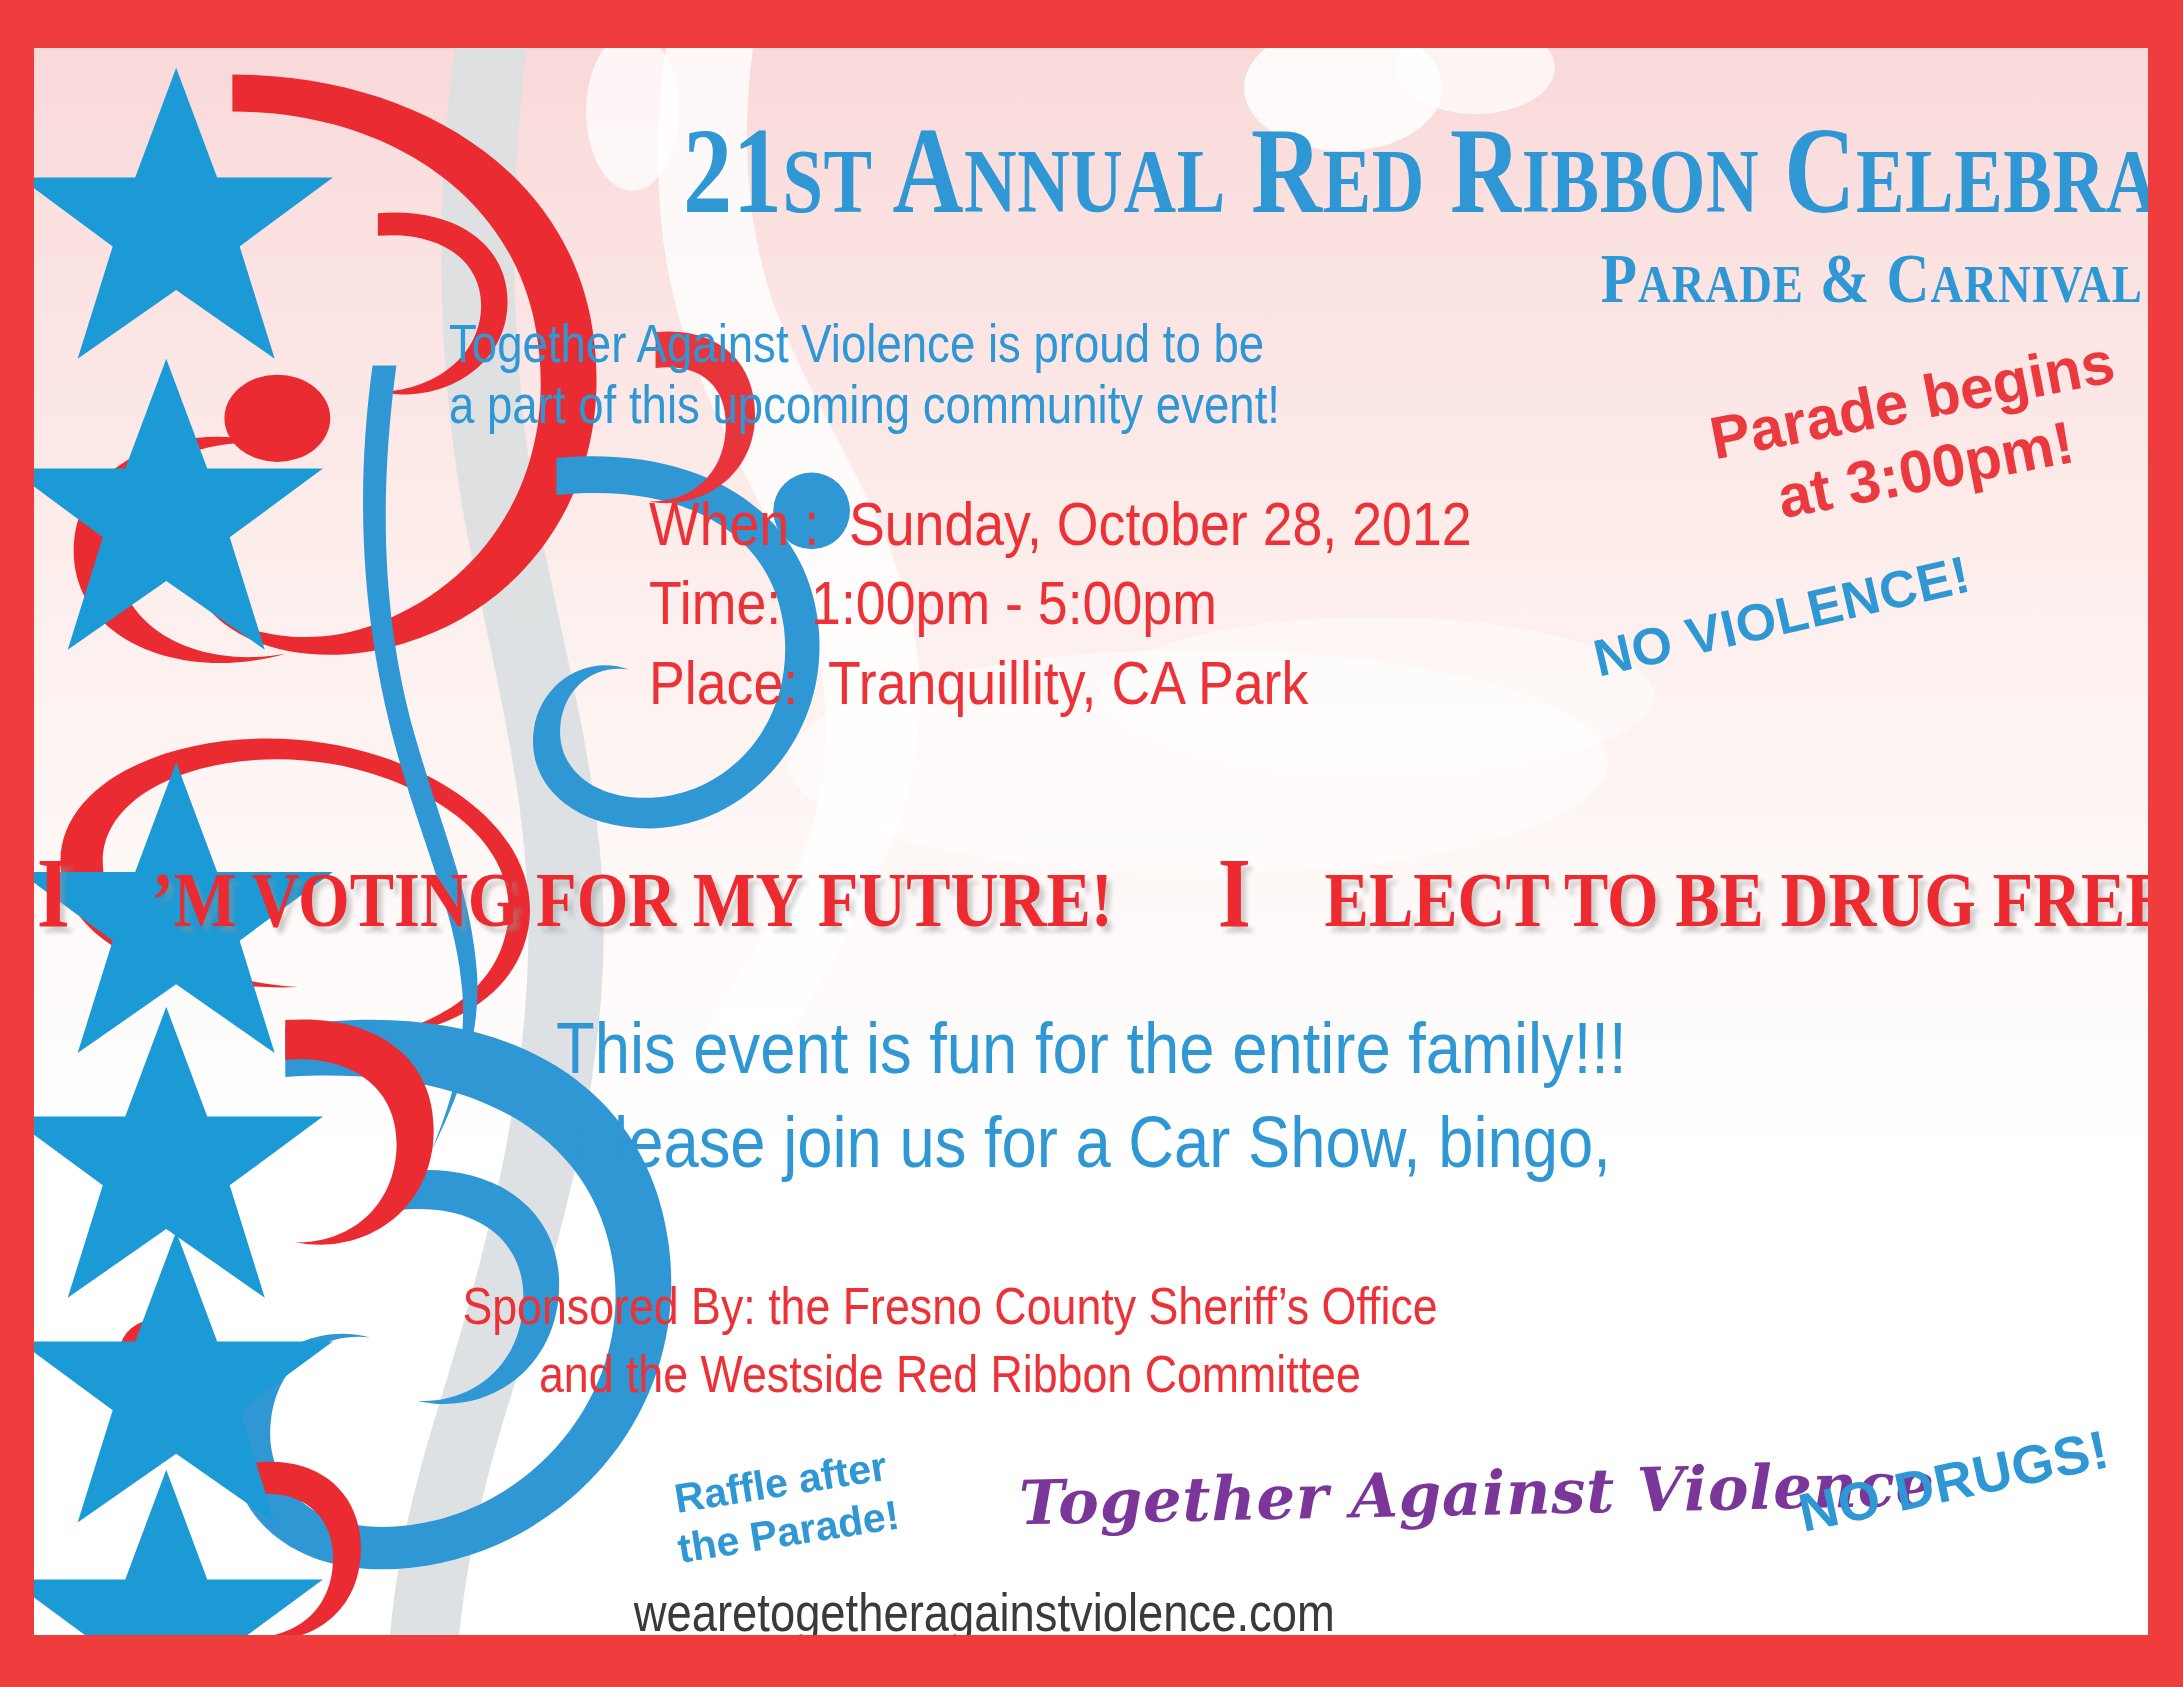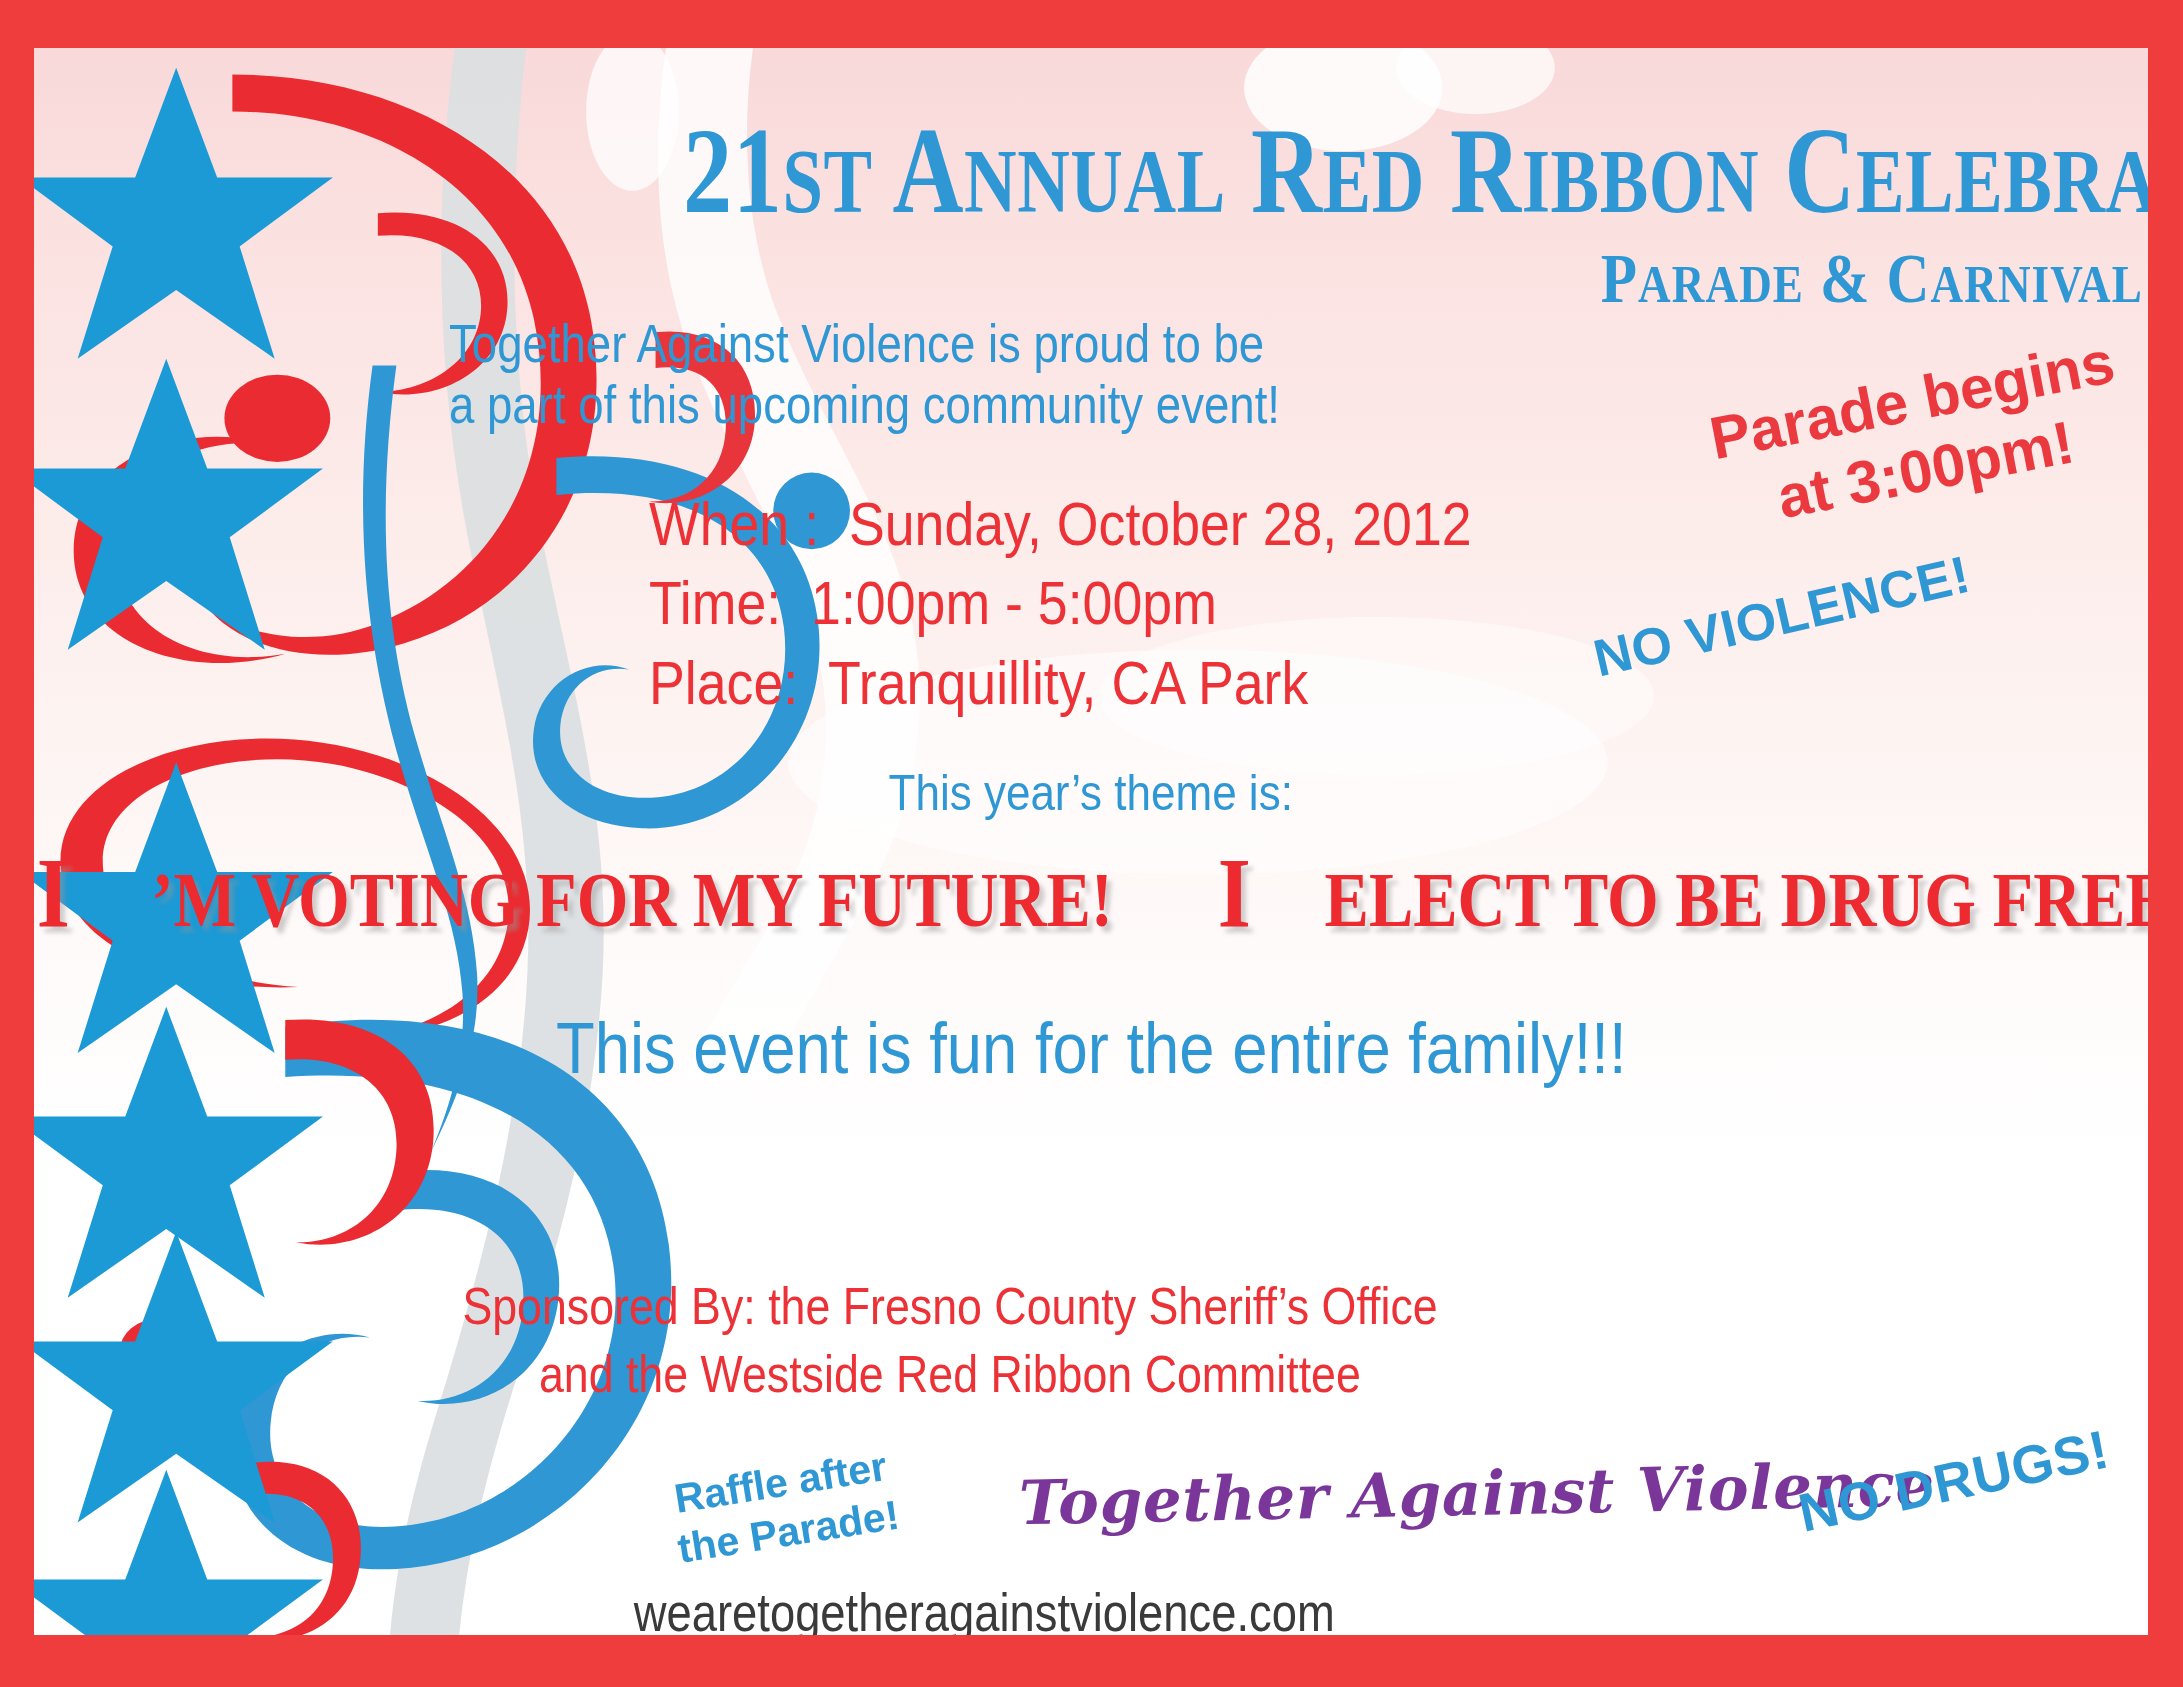--- a/index.html
+++ b/index.html
@@ -379,30 +379,28 @@
       </div>
     </div>
 
     <div class="parade-note">
       <div>Parade begins</div>
       <div>at 3:00pm!</div>
     </div>
 
     <div class="no-violence">NO VIOLENCE!</div>
 
-    <div class="theme-label">
-      <span>This year’s theme is:</span>
-    </div>
 
     <div class="theme">
       <span>I</span><span class="sm">’M VOTING FOR MY FUTURE!</span><span>&nbsp;</span><span>I</span><span class="sm"> ELECT TO BE DRUG FREE!</span>
     </div>
 
     <div class="body-copy">
       <div><span>This event is fun for the entire family!!!</span></div>
+      <div><span>Please join us for a Car Show, bingo,</span></div>
     </div>
 
     <div class="sponsor">
       <div><span>Sponsored By: the Fresno County Sheriff’s Office</span></div>
       <div><span>and the Westside Red Ribbon Committee</span></div>
     </div>
 
     <div class="raffle">
       <div>Raffle after</div>
       <div>the Parade!</div>

